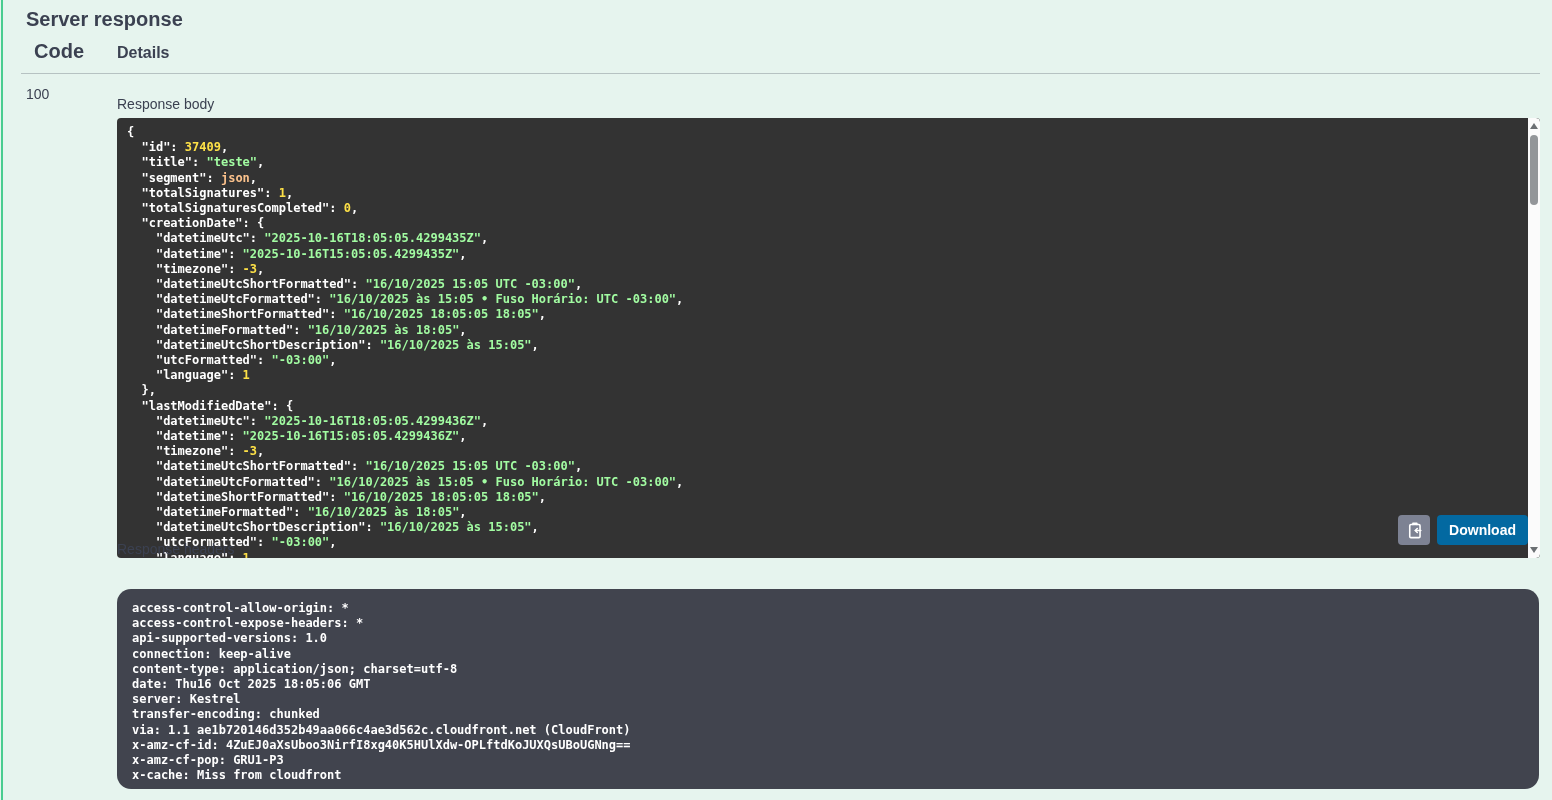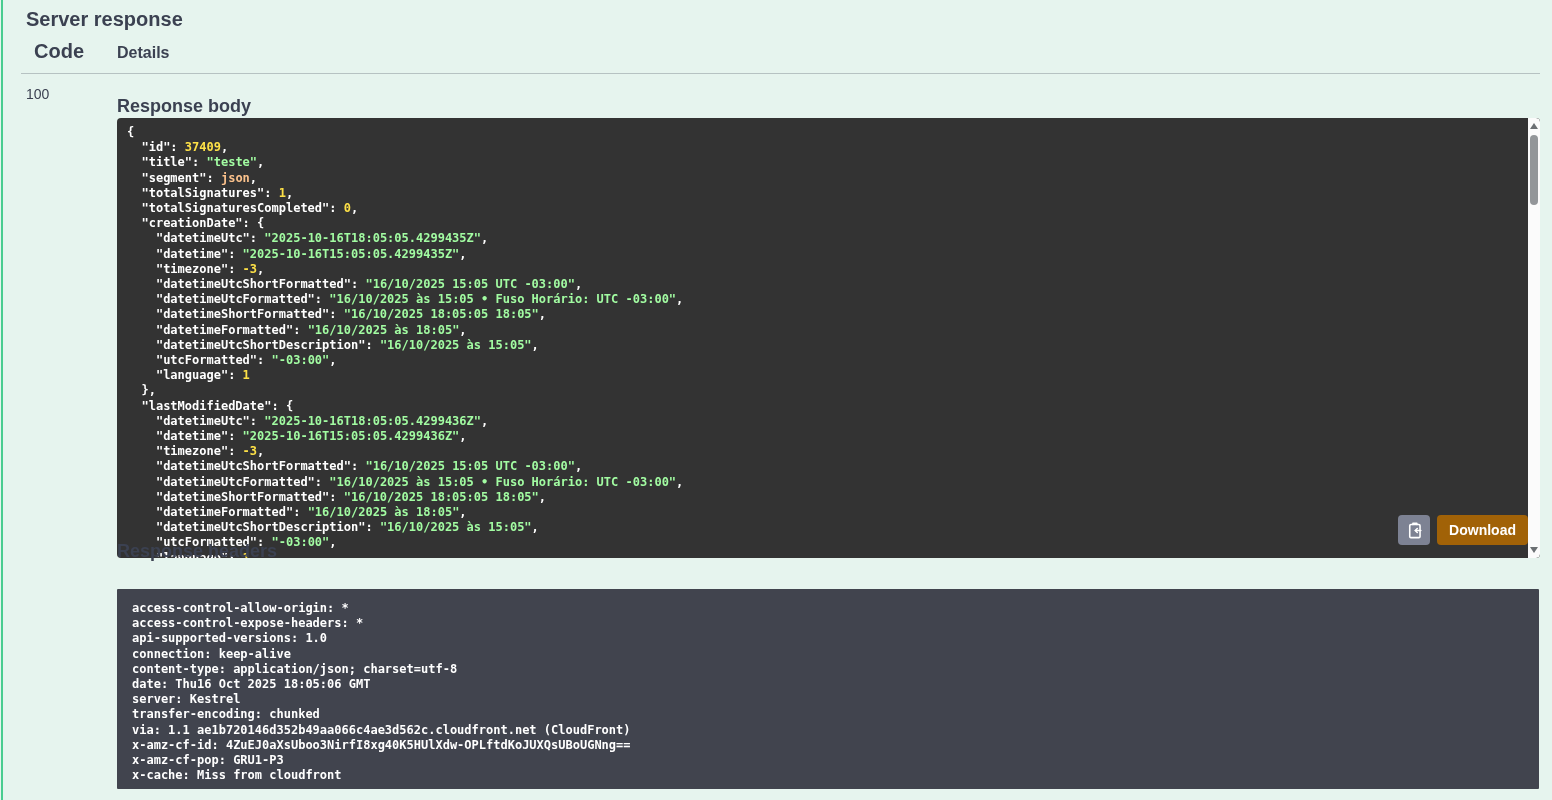--- a/index.html
+++ b/index.html
@@ -28,31 +28,31 @@
     font-size:16px; font-weight:700;
   }
   .divider {
     position:absolute; left:21px; top:73px; width:1519px; height:0;
     border-top:1px solid rgba(59,65,81,.28);
   }
   .status-code {
     position:absolute; left:26px; top:86px;
     font-size:14px; font-weight:400;
   }
-  .block-label { font-size:18px; font-weight:700; color:#3b4151; position:absolute; left:117px; }
+  .block-label { font-size:14px; font-weight:400; color:#3b4151; position:absolute; left:117px; }
   .body-label { top:96px; }
   .headers-label { top:541px; }
 
   .body-block {
     position:absolute; left:117px; top:118px; width:1423px; height:440px;
     background:#333333; border-radius:4px; overflow:hidden;
   }
   .headers-block {
     position:absolute; left:117px; top:589px; width:1422px; height:200px;
-    background:#41444e; border-radius:1px; overflow:hidden;
+    background:#41444e; border-radius:14px; overflow:hidden;
   }
   pre.code {
     margin:0; height:100%;
     font-family:"DejaVu Sans Mono", monospace;
     font-size:12px; line-height:15.2px; font-weight:700;
     color:#ffffff; white-space:pre; overflow:hidden;
   }
   .body-block pre.code { padding:7px 10px; }
   .headers-block pre.code { padding:12px 0 0 15px; }
 
@@ -77,21 +77,21 @@
     background:#939699; border-radius:4px;
   }
 
   .copy-btn {
     position:absolute; right:110px; bottom:13px; width:32px; height:30px;
     background:#7d8293; border:none; border-radius:4px;
     display:flex; align-items:center; justify-content:center; cursor:pointer;
   }
   .download-btn {
     position:absolute; right:12px; bottom:13px; height:30px; padding:0 12px;
-    background:#a16207; border:none; border-radius:4px;
+    background:#0369a1; border:none; border-radius:4px;
     color:#ffffff; font-family:"Liberation Sans", sans-serif;
     font-size:14px; font-weight:700; cursor:pointer;
   }
 </style>
 </head>
 <body>
 
 <div class="left-accent"></div>
 
 <div class="section-title">Server response</div>

